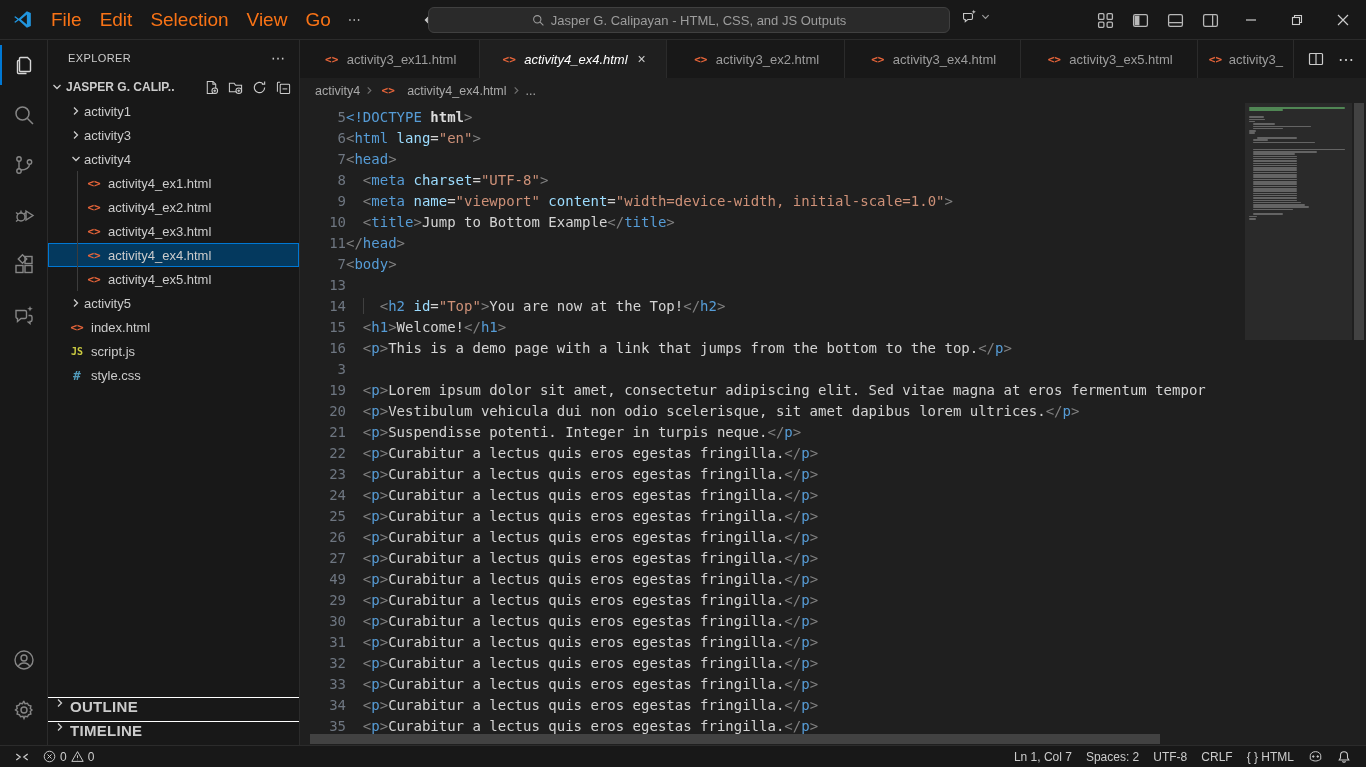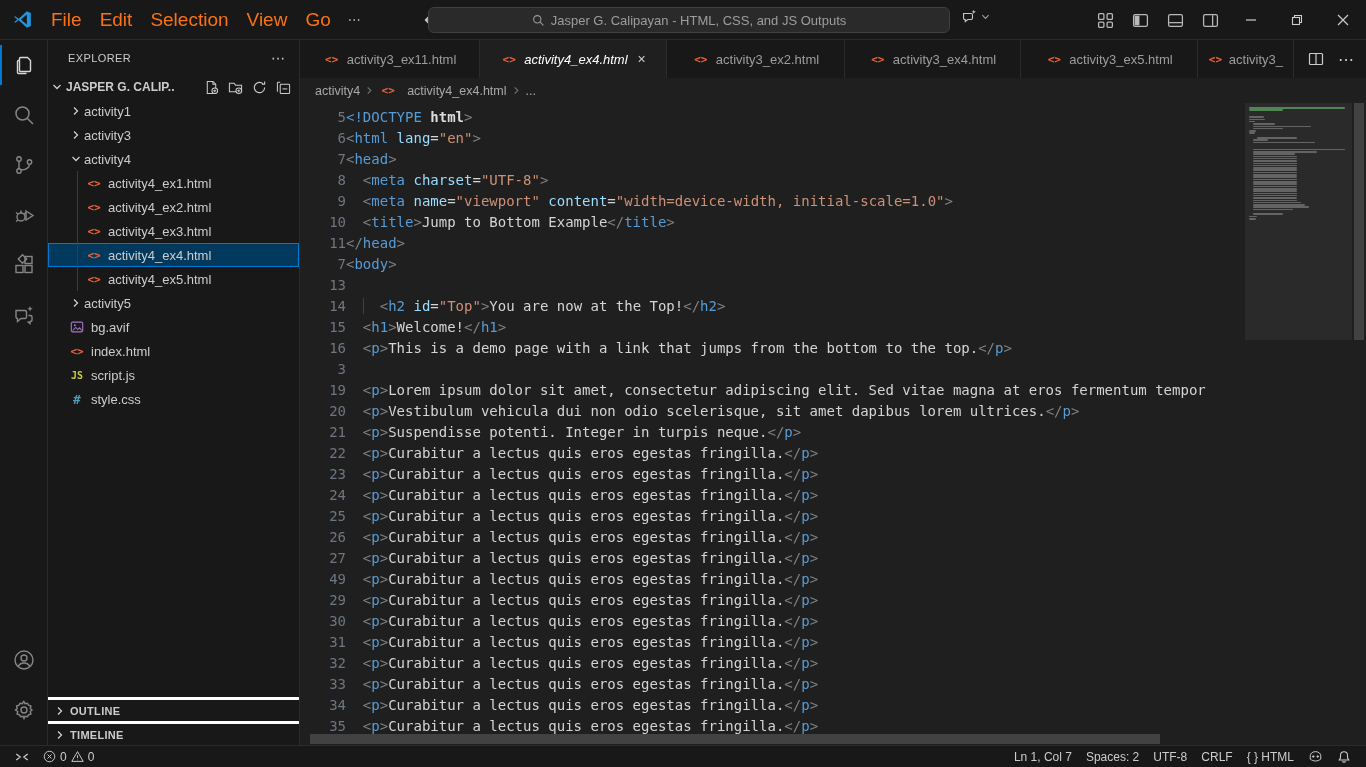--- a/index.html
+++ b/index.html
@@ -47,22 +47,22 @@
   .tree-row.depth0 { padding-left:20px; }
   .tree-row.depth1 { padding-left:37px; }
   .tree-row.depth1::before { content:""; position:absolute; left:29px; top:0; bottom:0; width:1px; background:#3c3c3c; }
   .tree-row.selected { background:#04395e; outline:1px solid #0078d4; outline-offset:-1px; }
   .fi { width:18px; margin-right:5px; font-family:"DejaVu Sans Mono", monospace; font-size:11px;
     font-weight:bold; display:inline-flex; justify-content:center; }
   .fi.html { color:#e8653a; }
   .fi.js { color:#cbcb41; font-size:10px; }
   .fi.css { color:#519aba; font-size:13px; }
   #sidebar-bottom { margin-top:auto; }
-  .panel-row { height:24px; display:flex; align-items:center; border-top:3px solid #ffffff;
-    padding-left:4px; font-size:11px; font-weight:bold; color:#cccccc; letter-spacing:.3px; }
+  .panel-row { height:24px; display:flex; align-items:flex-start; border-top:1px solid #ffffff;
+    padding-left:4px; font-size:15px; font-weight:bold; color:#cccccc; letter-spacing:.3px; }
   .panel-row .twisty { width:16px; display:flex; justify-content:center; margin-right:2px; }
 
   
   #editor { position:absolute; left:300px; top:40px; width:1066px; height:705px; background:#1f1f1f; }
   #tabbar { height:38px; background:#181818; display:flex; position:relative; }
   .tab { height:38px; display:flex; align-items:center; justify-content:center; gap:6px;
     padding:0 10px; border-right:1px solid #2b2b2b; background:#181818; font-size:13px; color:#9d9d9d;
     overflow:hidden; flex:none; }
   .tab.active { background:#1f1f1f; color:#ffffff; }
   .tab.active .tab-label { font-style:italic; }
@@ -343,30 +343,20 @@
         <span class="fi html">&lt;&gt;</span>
         <span>activity4_ex5.html</span>
       </div>
       <div class="tree-row depth0">
         <span class="twisty">
           <svg width="10" height="10" viewBox="0 0 10 10">
             <path fill="none" stroke="#cccccc" stroke-width="1.3" d="M3 1.5L6.5 5 3 8.5"></path>
           </svg>
         </span>
         <span>activity5</span>
-      </div>
-      <div class="tree-row depth0">
-        <span class="fi">
-          <svg width="14" height="14" viewBox="0 0 16 16">
-            <rect x="1.5" y="2.5" width="13" height="11" rx="1.5" fill="none" stroke="#a074c4" stroke-width="1.3"></rect>
-            <circle cx="5.5" cy="6" r="1.2" fill="#a074c4"></circle>
-            <path d="M3 12l3.5-3.5 2.5 2.5 2-2 2.5 3" fill="none" stroke="#a074c4" stroke-width="1.2"></path>
-          </svg>
-        </span>
-        <span>bg.avif</span>
       </div>
       <div class="tree-row depth0">
         <span class="fi html">&lt;&gt;</span>
         <span>index.html</span>
       </div>
       <div class="tree-row depth0">
         <span class="fi js">JS</span>
         <span>script.js</span>
       </div>
       <div class="tree-row depth0">

